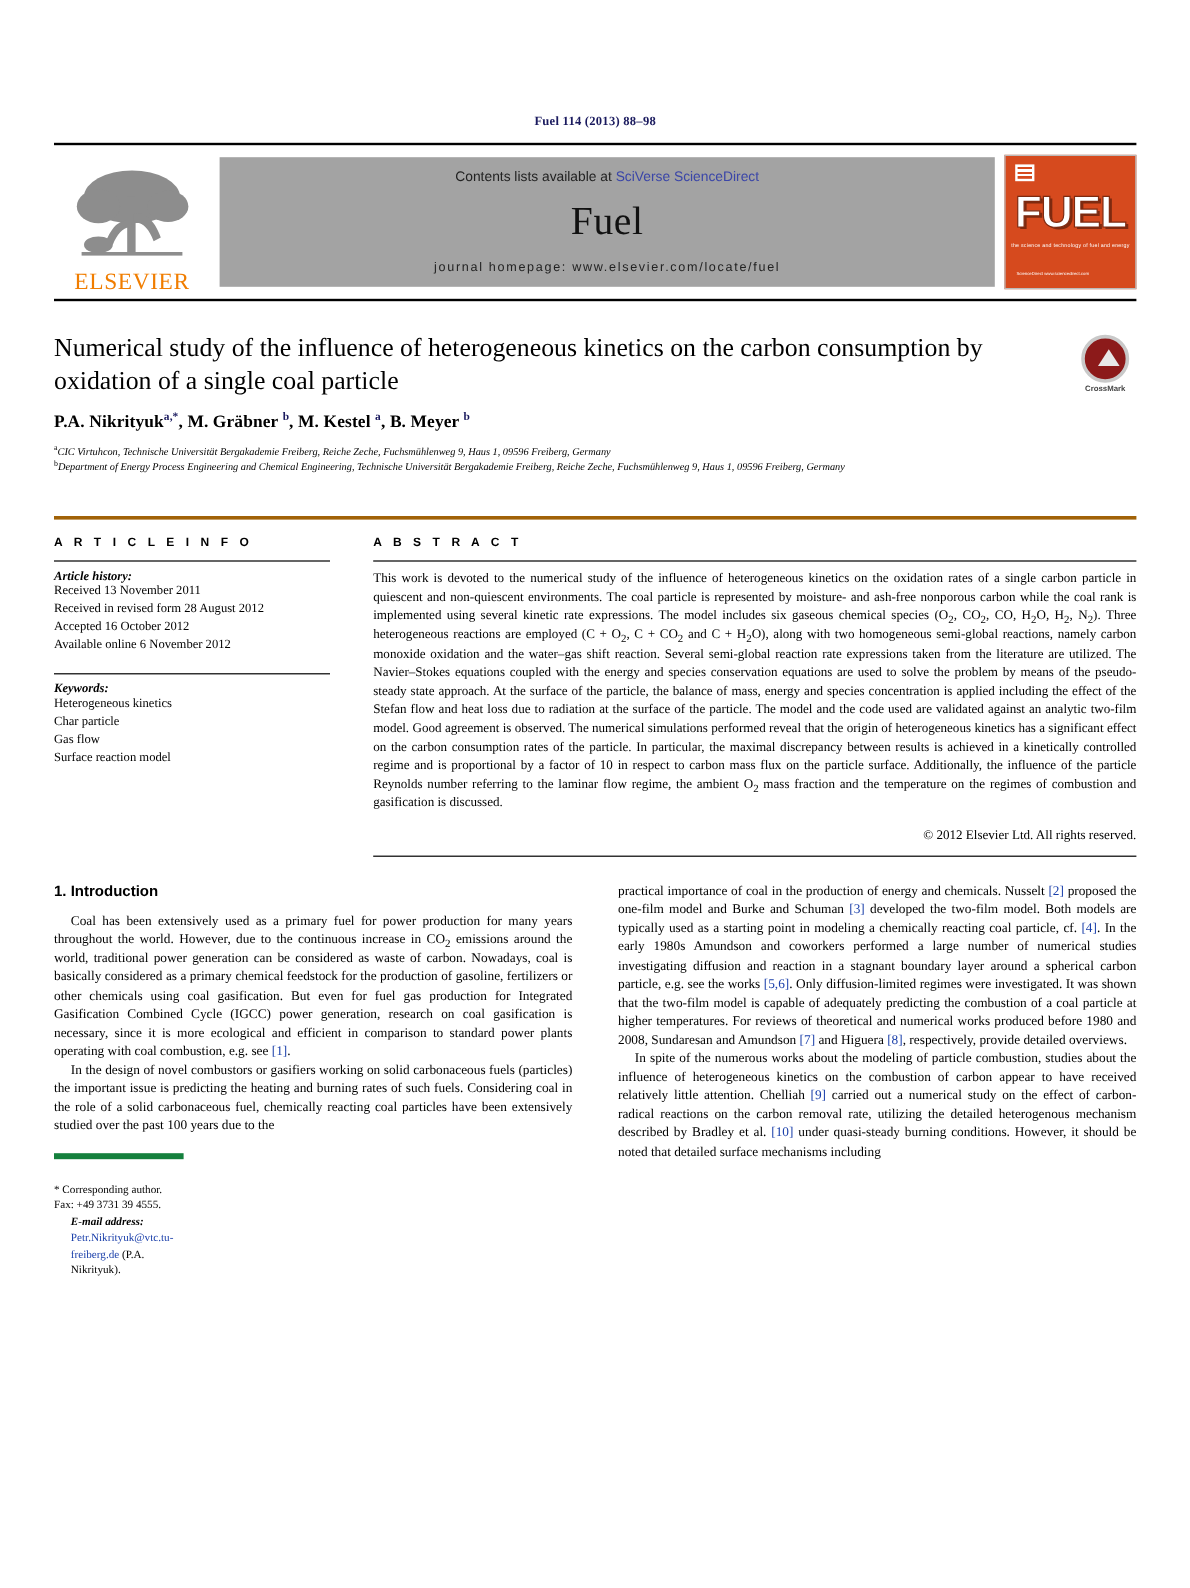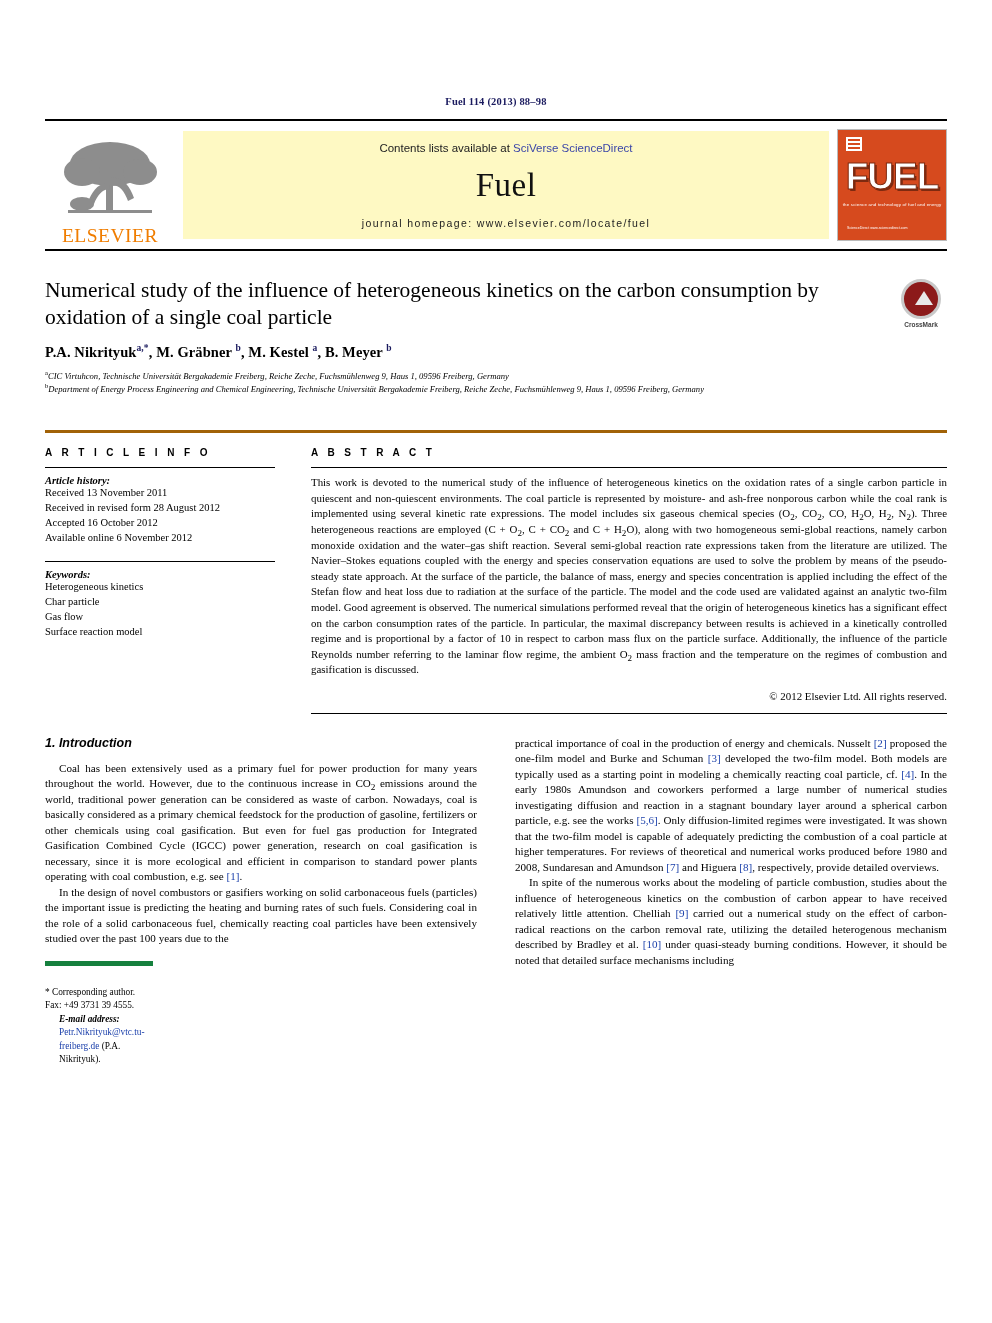--- a/index.html
+++ b/index.html
@@ -48,21 +48,21 @@
   .elsevier-word {
     color: #f07d00;
     font-family: "Liberation Serif", serif;
     font-size: 19.5px;
     letter-spacing: .5px;
     line-height: 1;
     margin-top: 2px;
   }
   .mast-center {
     flex: 1 1 auto;
-    background: #fef9c3;
+    background: #a3a3a3;
     margin: 10px 8px 10px 8px;
     display: flex;
     flex-direction: column;
     align-items: center;
     justify-content: space-between;
     padding: 11px 0 10px 0;
   }
   .contents-line {
     font-family: "Liberation Sans", sans-serif;
     font-size: 11.5px;
@@ -211,21 +211,20 @@
     margin: 22px 45px 0 45px;
     display: flex;
     gap: 38px;
   }
   .bodycol { flex: 1 1 0; position: relative; }
   h2.sec {
     font-family: "Liberation Sans", sans-serif;
     font-size: 12.5px;
     font-weight: bold;
     margin: 0 0 11px 0;
-    font-style: italic;
   }
   p.para {
     font-size: 11.1px;
     line-height: 1.395;
     text-align: justify;
     margin: 0;
     text-indent: 14px;
   }
   p.para + p.para { margin-top: 0; }
   .ref { color: #1a3faa; }

